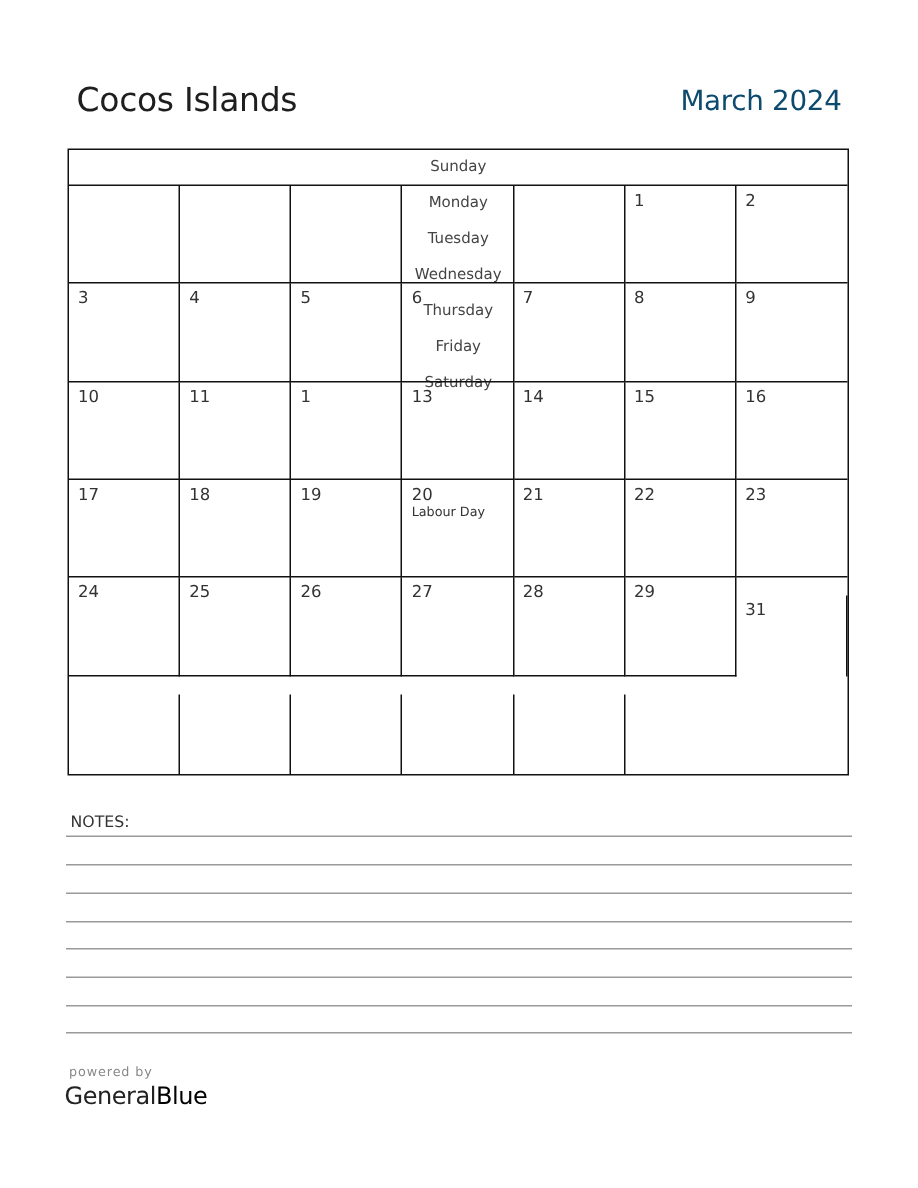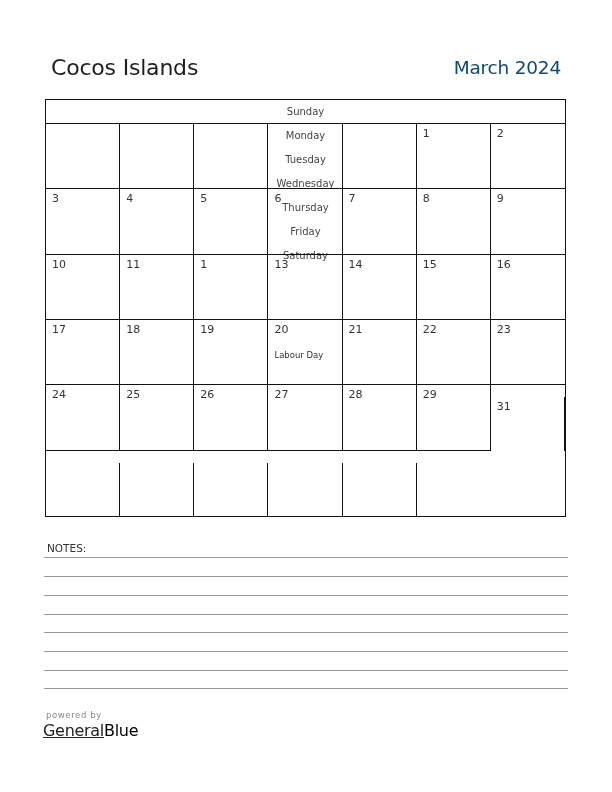--- a/index.html
+++ b/index.html
@@ -39,40 +39,40 @@
     }
     .cell {
       border-right: 1px solid #111;
       border-bottom: 1px solid #111;
       padding: 3px 0 0 6px;
       position: relative;
     }
     .cell.col-last { border-right: none; }
     .cell.row-last { border-bottom: none; margin-top: 12px; }
     .cell .num { font-size: 11px; color: #333; line-height: 13px; display: block; }
-    .cell .event { font-size: 8.5px; color: #333; line-height: 11px; display: block; margin-top: 14px; }
+    .cell .event { font-size: 8.5px; color: #333; line-height: 11px; display: block; margin-top: 1px; }
 
     .notes-label {
       position: absolute; left: 47px; top: 542px;
       font-size: 10.5px; color: #333;
     }
     .notes-line {
       position: absolute; left: 44px; width: 524px; height: 0;
       border-top: 1px solid #9a9a9a;
     }
 
     .powered {
       position: absolute; left: 46px; top: 710px;
       font-size: 8.5px; color: #888; letter-spacing: 0.6px;
     }
     .brand {
       position: absolute; left: 43px; top: 721px;
       font-size: 16px; letter-spacing: -0.3px;
     }
-    .brand .general { color: #222; text-decoration: underline; }
+    .brand .general { color: #222; }
     .brand .blue { color: #000000; }
   </style>
 </head>
 <body>
 
 <div class="title-left">Cocos Islands</div>
 <div class="title-right">March 2024</div>
 
 <div class="calendar">
   <div class="cal-header">

